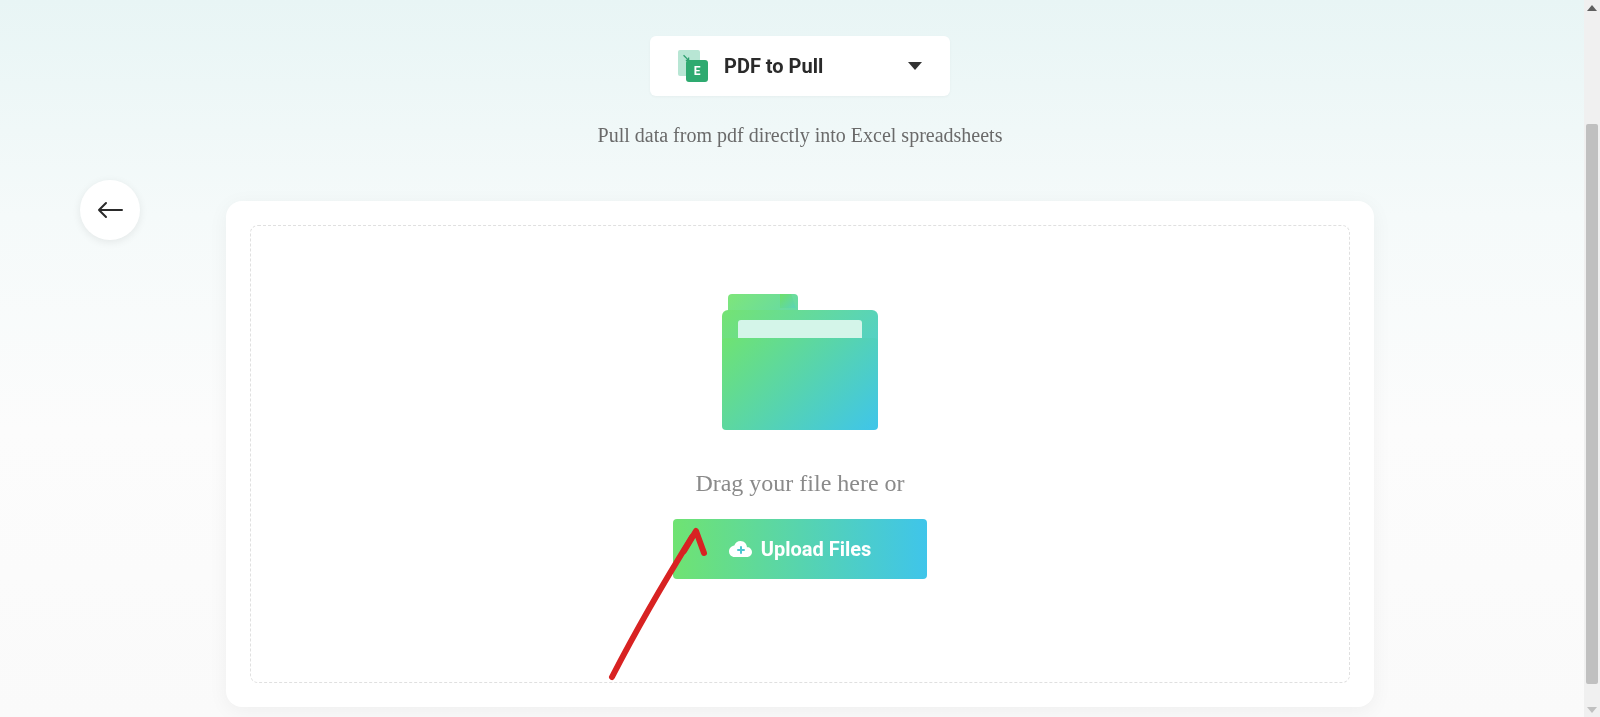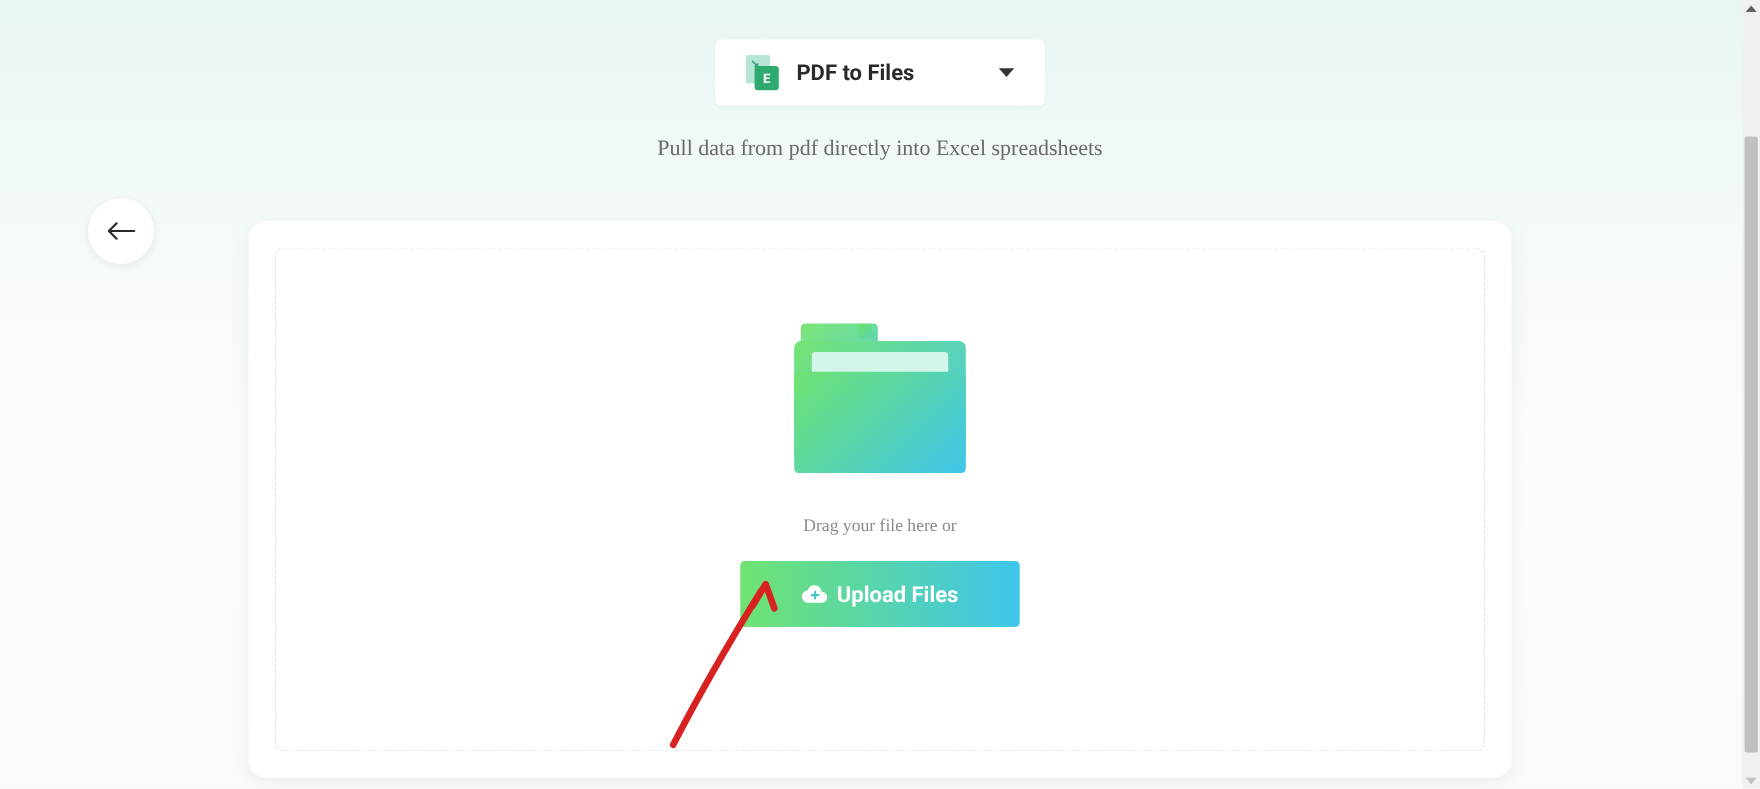--- a/index.html
+++ b/index.html
@@ -200,21 +200,21 @@
     }
     
     .folder-glow {
       position: absolute;
       inset: -20px;
       background: radial-gradient(ellipse at center, rgba(100, 220, 180, 0.3) 0%, transparent 60%);
       z-index: -1;
     }
     
     .drag-text {
-      font-size: 16px;
+      font-size: 24px;
       color: #8a8a8a;
       font-family: Georgia, serif;
       margin-bottom: 22px;
     }
     
     .upload-button {
       background: linear-gradient(90deg, #6fe372 0%, #3fc5ea 100%);
       border: none;
       color: white;
       padding: 18px 56px;
@@ -305,21 +305,21 @@
 
 <div class="container">
 
   <div class="tool-selector">
     <div class="tool-selector-left">
       <div class="tool-icon">
         <div class="tool-icon-back"></div>
         <div class="tool-icon-arrow">↘</div>
         <div class="tool-icon-front">E</div>
       </div>
-      <span class="tool-label">PDF to Files</span>
+      <span class="tool-label">PDF to Pull</span>
     </div>
     <div class="chevron-down"></div>
   </div>
 
   <div class="description">Pull data from pdf directly into Excel spreadsheets</div>
 
   <div class="upload-card">
     <div class="upload-inner">
 
       <div class="folder-icon">

